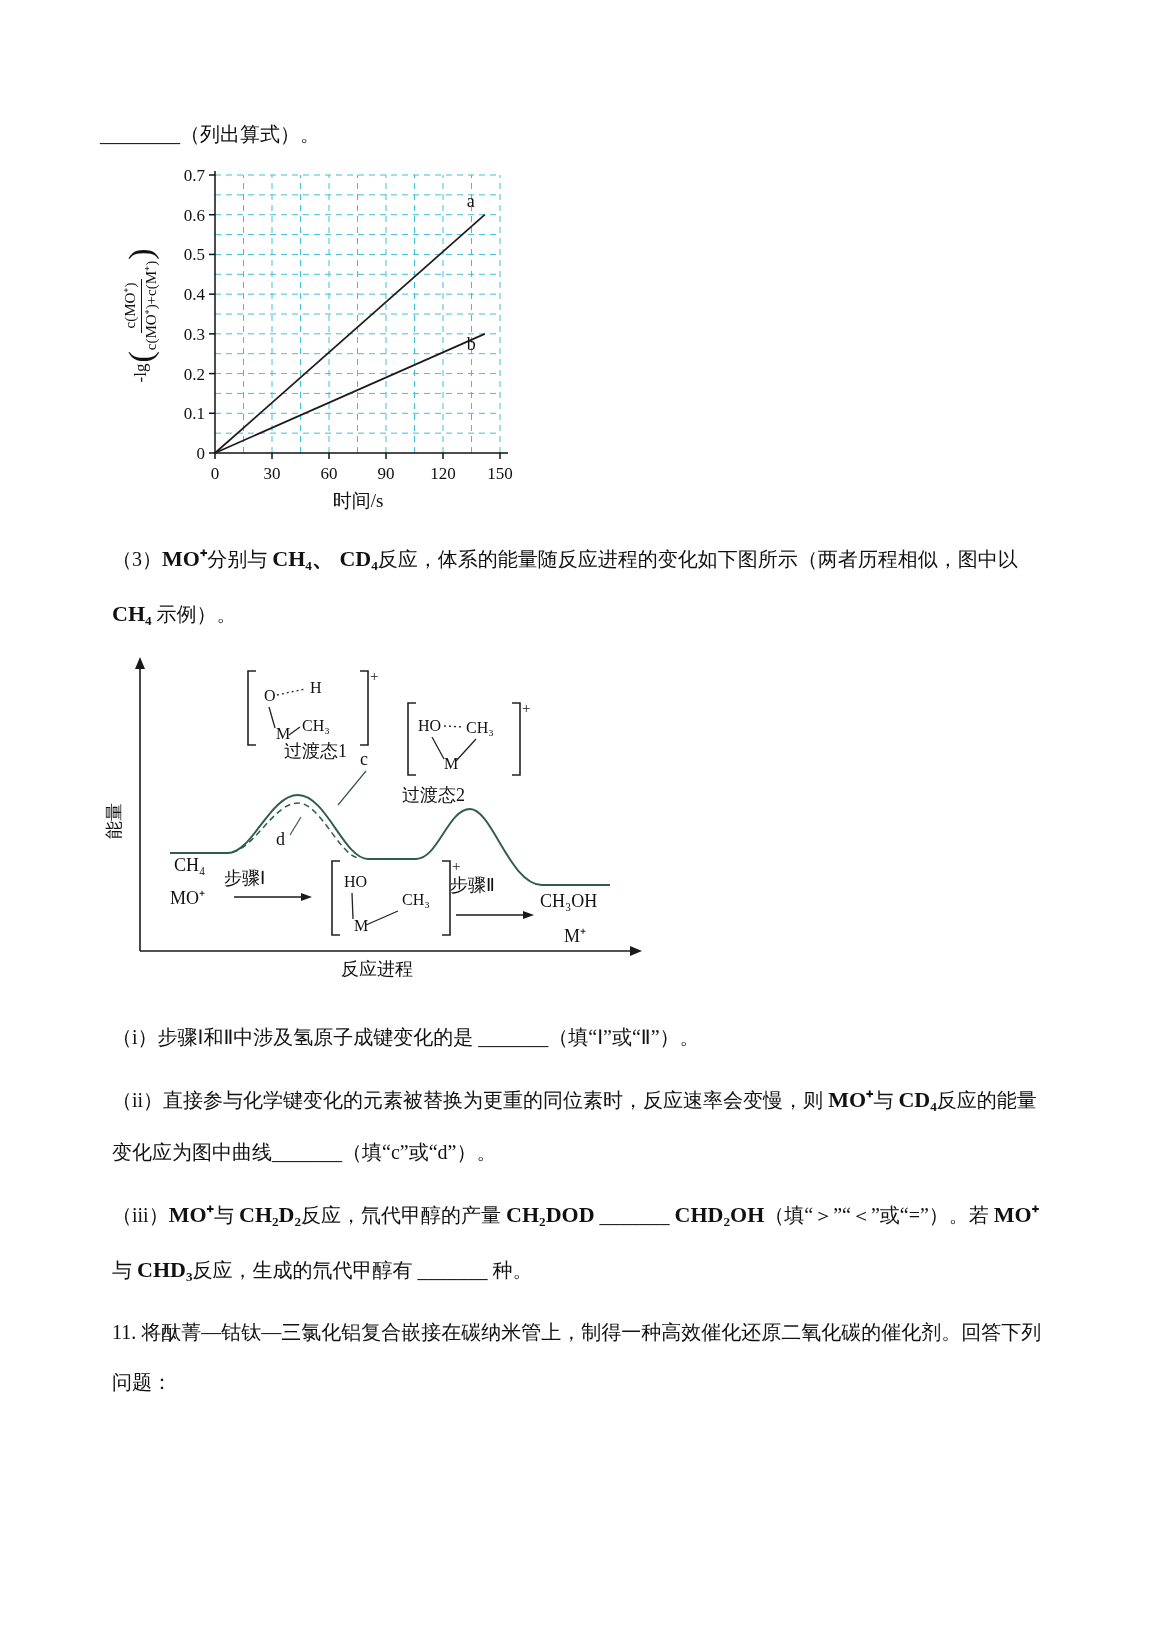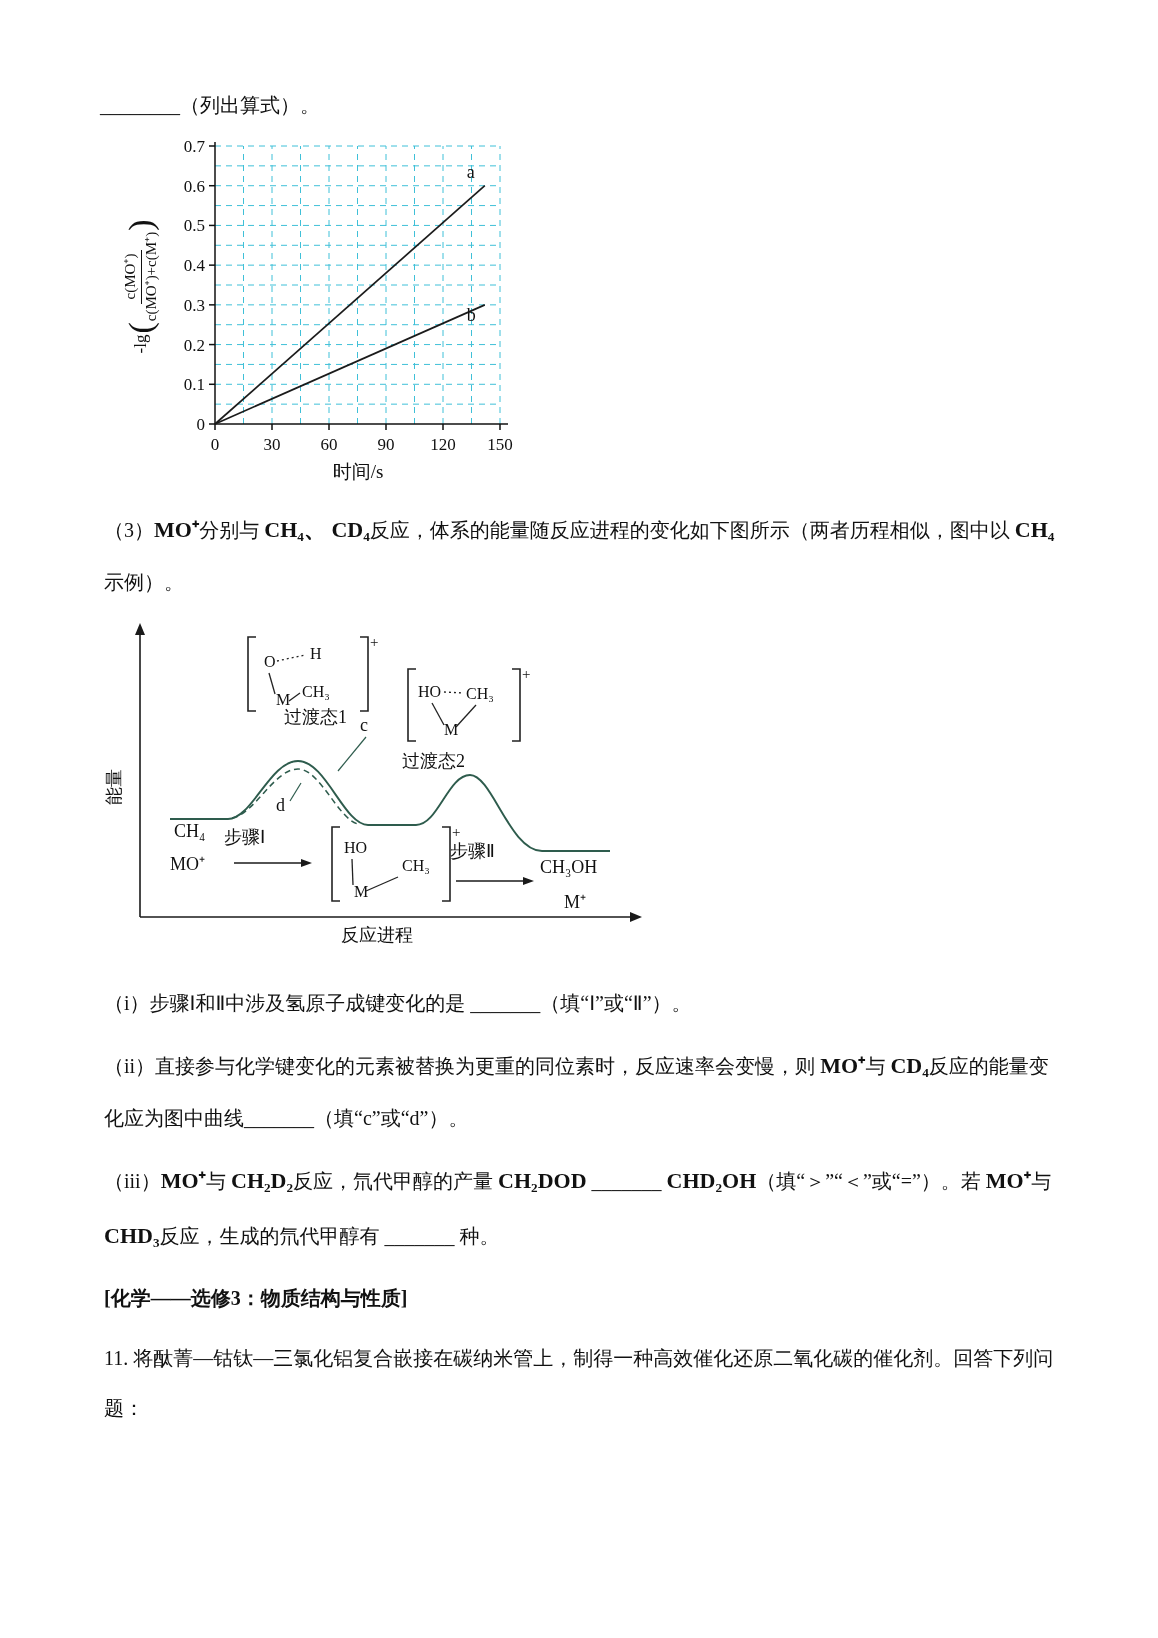--- a/index.html
+++ b/index.html
@@ -1,21 +1,21 @@
 <!DOCTYPE html>
 <html><head>
 <meta charset="utf-8">
 <style>
   html,body{margin:0;padding:0;background:#ffffff;}
   .page{
     width:1158px;min-height:1638px;box-sizing:border-box;
-    padding:78px 92px 40px 100px;
+    padding:107px 92px 40px 100px;
     font-family:"Liberation Serif",serif;font-size:20px;color:#111;
   }
-  .para{margin:10px 4px;line-height:2.5;}
+  .para{margin:10px 12px;line-height:2.5;}
   .para.tight{margin:2px 0 4px 0;}
   .fml{font-weight:bold;font-size:22px;font-family:"Liberation Serif",serif;}
   .bold{font-weight:bold;}
   
   .chart1-wrap{position:relative;width:520px;height:354px;margin:6px 0 12px 0;}
   .chart1-wrap svg{position:absolute;left:0;top:0;overflow:visible;}
   .ylabel{
     position:absolute;left:-79px;top:129px;width:240px;height:42px;
     transform:rotate(-90deg);display:flex;align-items:center;justify-content:center;
     font-size:17px;white-space:nowrap;
@@ -187,31 +187,30 @@
     </svg>
 
     <span class="dlabel rot" style="left:-4px;top:158px">能量</span>
     <span class="dlabel ctr" style="left:212px;top:306px;width:130px">反应进程</span>
     <span class="dlabel" style="left:184px;top:88px">过渡态1</span>
     <span class="dlabel" style="left:302px;top:132px">过渡态2</span>
     <span class="dlabel" style="left:260px;top:98px">c</span>
     <span class="dlabel" style="left:176px;top:178px">d</span>
     <span class="dlabel dfml" style="left:74px;top:204px">CH₄</span>
     <span class="dlabel dfml" style="left:70px;top:234px">MO⁺</span>
-    <span class="dlabel" style="left:124px;top:208px">步骤Ⅰ</span>
+    <span class="dlabel" style="left:124px;top:215px">步骤Ⅰ</span>
     <span class="dlabel" style="left:350px;top:222px">步骤Ⅱ</span>
     <span class="dlabel dfml" style="left:440px;top:240px">CH₃OH</span>
     <span class="dlabel dfml" style="left:464px;top:272px">M⁺</span>
   </div>
 
   <p class="para"><span>（i）步骤Ⅰ和Ⅱ中涉及氢原子成键变化的是 </span><span>_______</span><span>（填“Ⅰ”或“Ⅱ”）。</span></p>
 
   <p class="para"><span>（ii）直接参与化学键变化的元素被替换为更重的同位素时，反应速率会变慢，则 </span><span class="fml">MO⁺</span><span>与 </span><span class="fml">CD₄</span><span>反应的能量变化应为图中曲线</span><span>_______</span><span>（填“c”或“d”）。</span></p>
 
   <p class="para"><span>（iii）</span><span class="fml">MO⁺</span><span>与 </span><span class="fml">CH₂D₂</span><span>反应，氘代甲醇的产量 </span><span class="fml">CH₂DOD</span><span> _______ </span><span class="fml">CHD₂OH</span><span>（填“＞”“＜”或“=”）。若 </span><span class="fml">MO⁺</span><span>与 </span><span class="fml">CHD₃</span><span>反应，生成的氘代甲醇有 </span><span>_______</span><span> 种。</span></p>
 
-  <p class="para bold"><span>[化学——选修3：物质结构与性质]</span></p>
 
   <p class="para"><span>11. 将酞菁—钴钛—三氯化铝复合嵌接在碳纳米管上，制得一种高效催化还原二氧化碳的催化剂。回答下列问题：</span></p>
 
 
 
 </div>
 
 </body></html>

